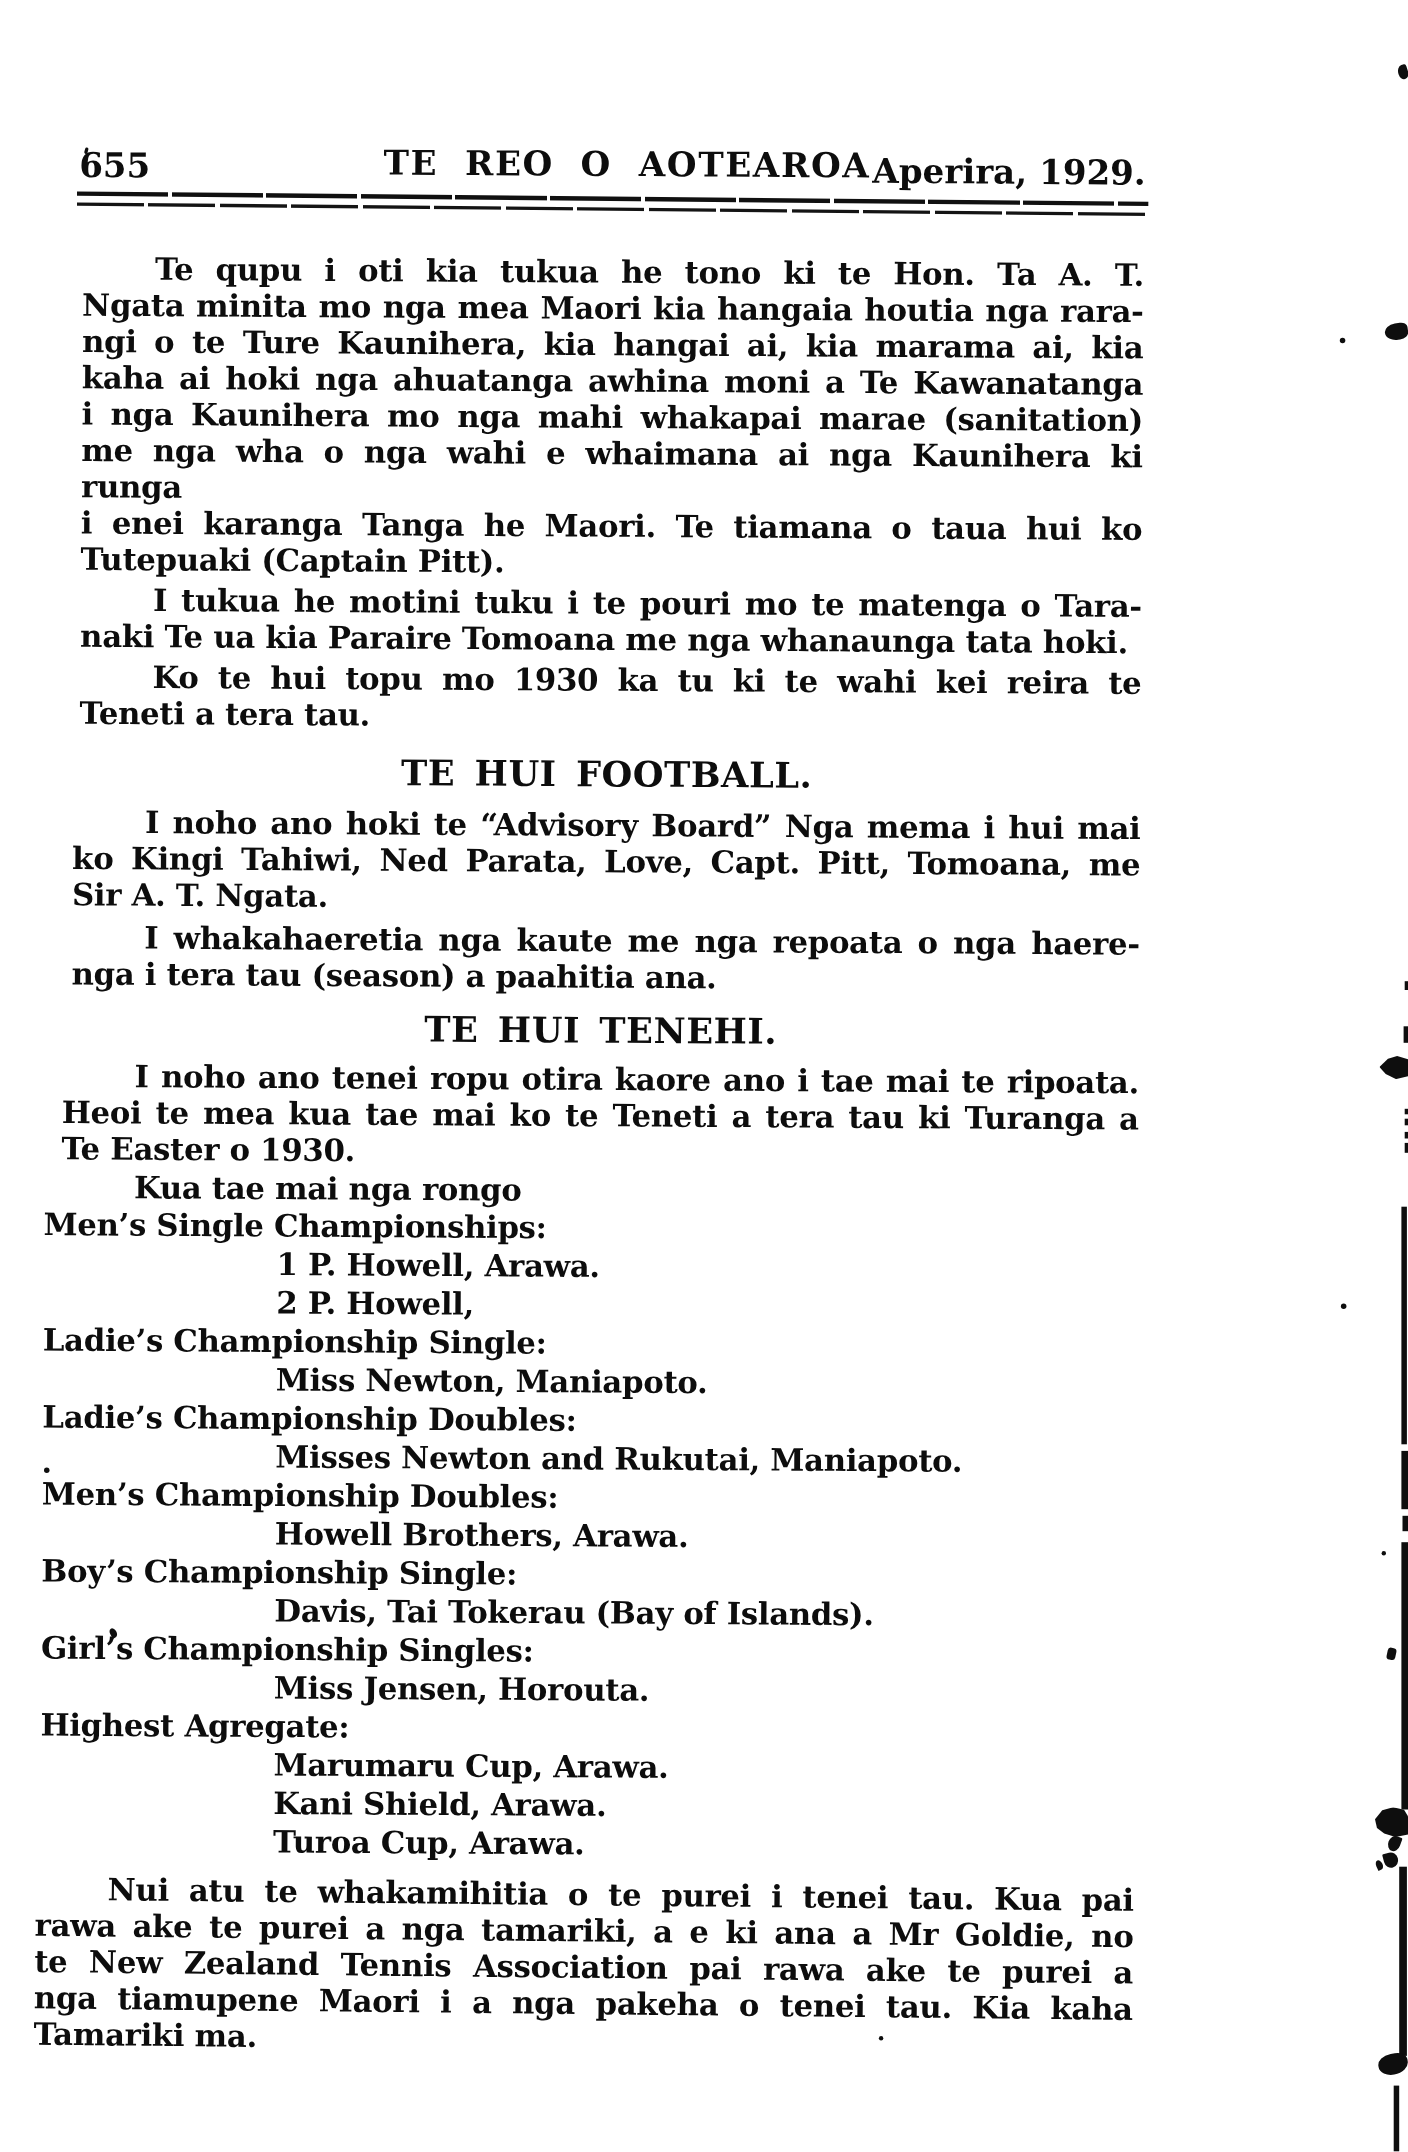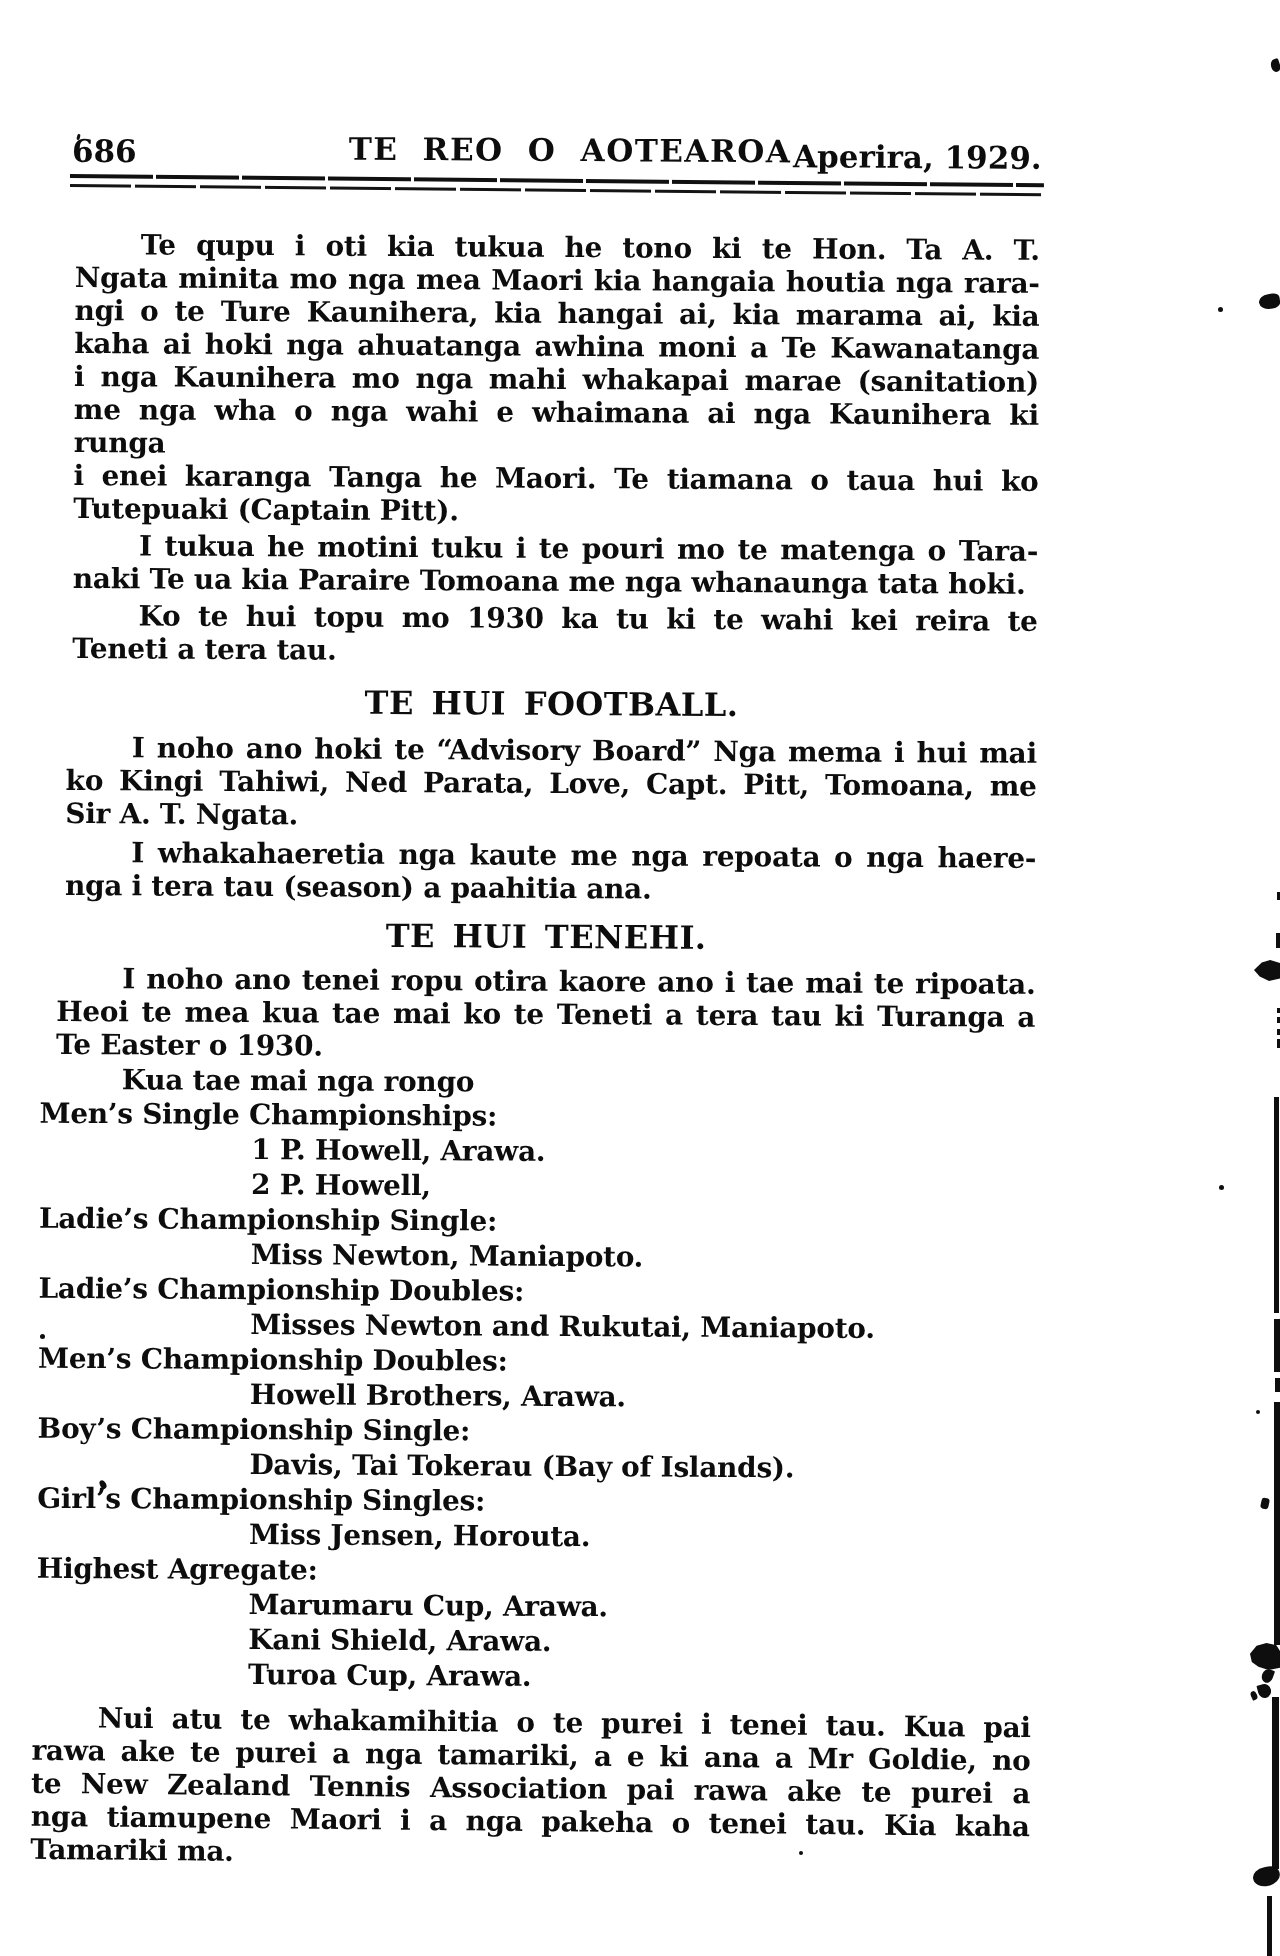--- a/index.html
+++ b/index.html
@@ -80,21 +80,21 @@
   .a-bar-f{left:1267px;top:1896px;width:5px;height:60px;}
   .a-speck-mens{left:40px;top:1334px;width:5px;height:5px;border-radius:50%;}
   .a-speck-girls{left:100px;top:1480px;width:6px;height:9px;border-radius:50% 50% 50% 0;transform:rotate(-30deg);}
   .a-speck-btm{left:799px;top:1851px;width:4px;height:4px;border-radius:50%;}
 </style>
 </head>
 <body>
 
 <div id="scan-page">
 
-  <div id="pg-num">686</div>
+  <div id="pg-num">655</div>
   <div id="masthead">TE REO O AOTEAROA</div>
   <div id="issue-date">Aperira, 1929.</div>
   <div id="rules">
     <div class="rule1"></div>
     <div class="rule2"></div>
   </div>
 
   <div id="text-col">
       <div class="block para z1">
         <div class="line first just">Te qupu i oti kia tukua he tono ki te Hon. Ta A. T.</div>

